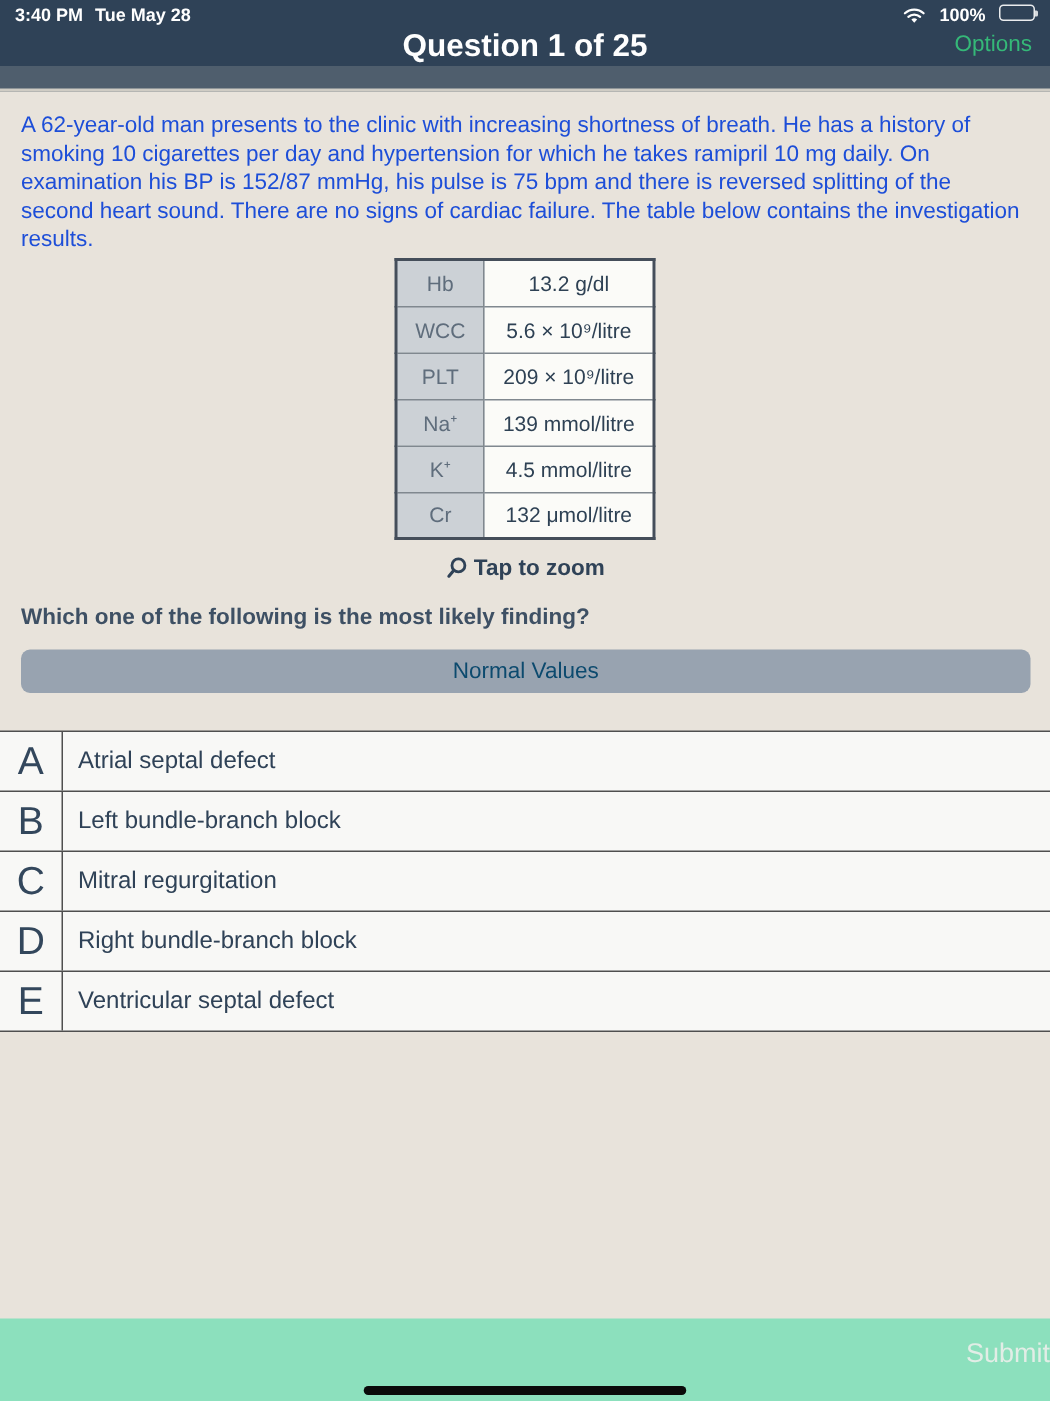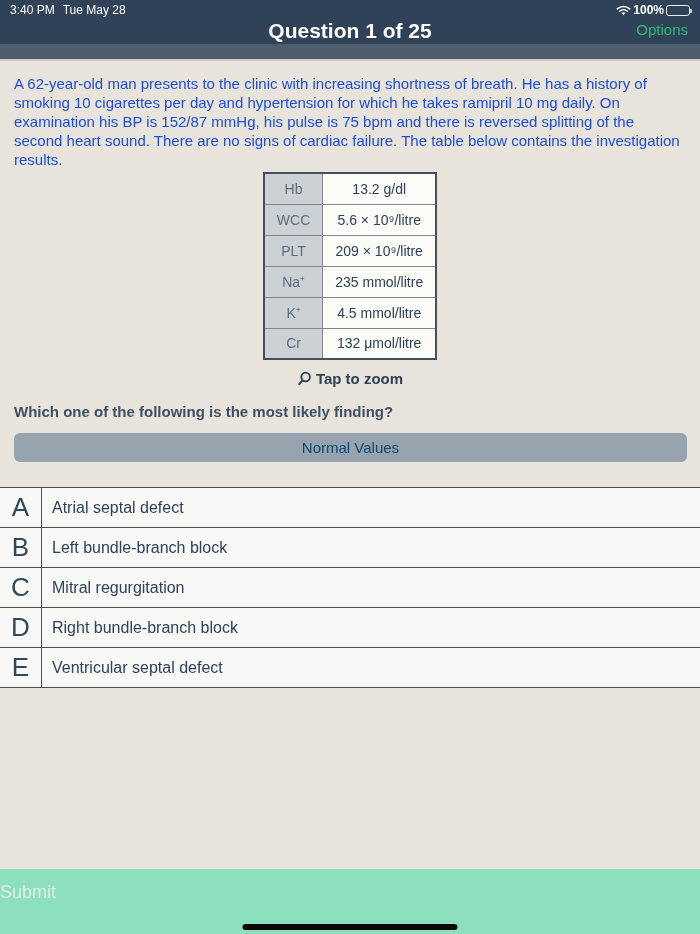--- a/index.html
+++ b/index.html
@@ -3,22 +3,22 @@
 <meta charset="utf-8">
 <style>
   * { margin: 0; padding: 0; box-sizing: border-box; }
   html, body { width: 700px; }
   body { font-family: "Liberation Sans", sans-serif; background: #e8e3db; }
   .screen { position: relative; width: 700px; height: 934px; background: #e8e3db; overflow: hidden; }
 
   
   .header { height: 44px; background: #2f4257; color: #ffffff; position: relative; }
   .status-row { display: flex; justify-content: space-between; align-items: center; padding: 3px 10px 0 10px; height: 17px; font-size: 12px; }
-  .status-left span { margin-right: 8px; font-weight: 400; }
-  .status-right { display: flex; align-items: center; gap: 2px; font-weight: 600; }
+  .status-left span { margin-right: 8px; font-weight: 700; }
+  .status-right { display: flex; gap: 9px; font-weight: 600; }
   .battery { position: relative; width: 24px; height: 11px; border: 1px solid rgba(255,255,255,.9); border-radius: 3px; padding: 1px; }
   .battery-fill { width: 100%; height: 100%; background: #ffffff; border-radius: 1px; }
   .battery-nub { position: absolute; right: -3px; top: 3px; width: 2px; height: 4px; background: rgba(255,255,255,.8); border-radius: 0 1px 1px 0; }
   .nav-row { position: relative; height: 27px; display: flex; align-items: center; justify-content: center; }
   .nav-title { font-size: 21px; font-weight: 700; color: #fefefe; }
   .nav-options { position: absolute; right: 12px; top: 4px; font-size: 15px; color: #35b878; cursor: pointer; }
 
   
   .subband { height: 17px; background: #4f5e6d; border-bottom: 2px solid #cfccc4; }
 
@@ -38,21 +38,21 @@
 
   .normal-values { display: block; width: 673px; margin: 13px auto 0 auto; height: 29px; background: #98a3b0; border: none; border-radius: 6px; color: #0c4a6e; font-size: 15px; font-family: "Liberation Sans", sans-serif; cursor: pointer; }
 
   
   .answers { margin-top: 25px; border-top: 1px solid #4f4f4f; }
   .answer-row { display: flex; align-items: stretch; height: 40px; background: #f8f8f6; border-bottom: 1px solid #4f4f4f; cursor: pointer; }
   .answer-letter { width: 42px; flex: 0 0 42px; border-right: 1px solid #4f4f4f; display: flex; align-items: center; justify-content: center; font-size: 26px; color: #33475c; }
   .answer-text { display: flex; align-items: center; padding-left: 10px; font-size: 16px; color: #2f4257; }
 
   
-  .footer { position: absolute; left: 0; bottom: 0; width: 700px; height: 65px; background: #8ce0bd; text-align: left; }
+  .footer { position: absolute; left: 0; bottom: 0; width: 700px; height: 55px; background: #8ce0bd; text-align: right; }
   .submit-label { display: inline-block; margin-top: 13px; font-size: 18px; color: #e2ede6; cursor: pointer; }
   .home-indicator { position: absolute; left: 50%; bottom: 4px; transform: translateX(-50%); width: 215px; height: 6px; background: #0a0a0a; border-radius: 3px; cursor: grab; }
 
   .icon { display: inline-flex; align-items: center; }
 </style>
 </head>
 <body>
 
 <div class="screen">
 
@@ -97,21 +97,21 @@
           <tr>
             <td class="res-label">WCC</td>
             <td class="res-value">5.6 × 10⁹/litre</td>
           </tr>
           <tr>
             <td class="res-label">PLT</td>
             <td class="res-value">209 × 10⁹/litre</td>
           </tr>
           <tr>
             <td class="res-label">Na⁺</td>
-            <td class="res-value">235 mmol/litre</td>
+            <td class="res-value">139 mmol/litre</td>
           </tr>
           <tr>
             <td class="res-label">K⁺</td>
             <td class="res-value">4.5 mmol/litre</td>
           </tr>
           <tr>
             <td class="res-label">Cr</td>
             <td class="res-value">132 μmol/litre</td>
           </tr>
         </tbody>

